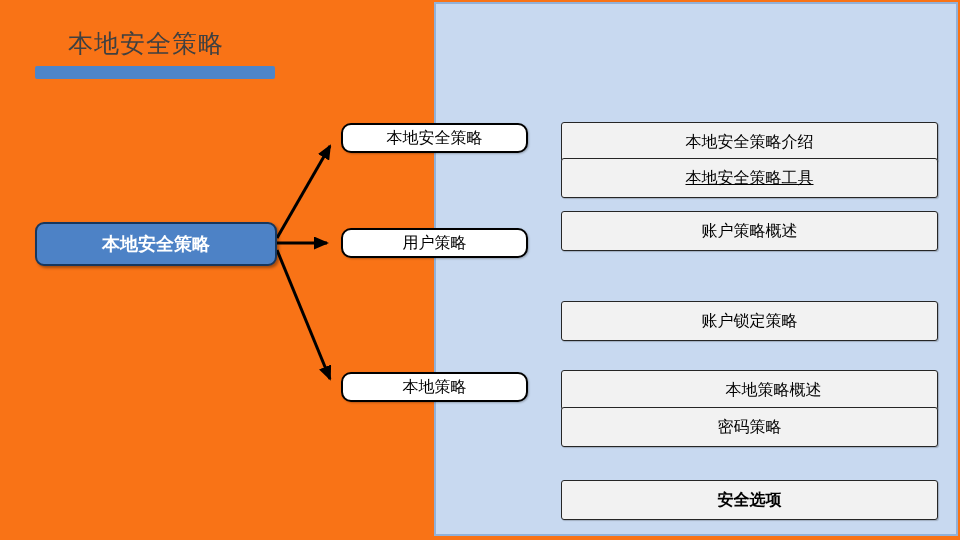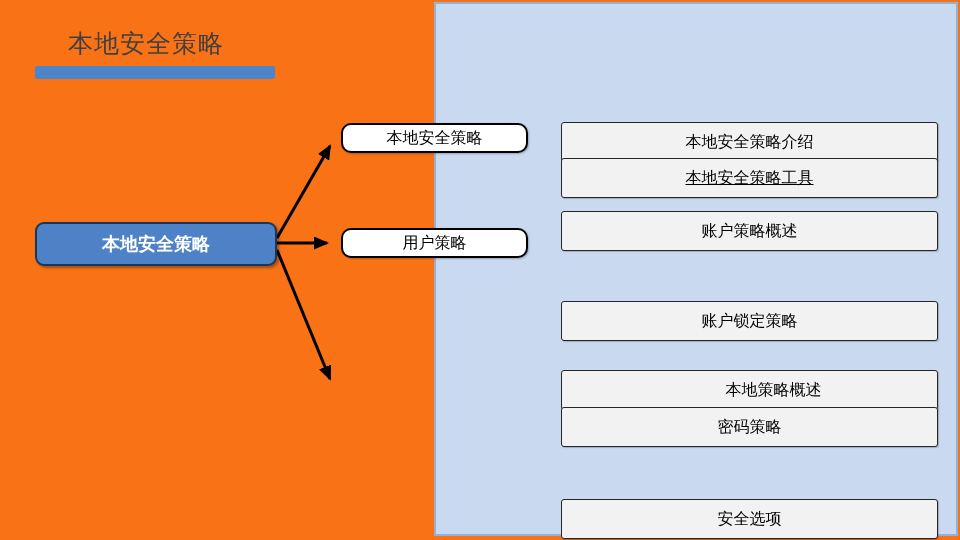--- a/index.html
+++ b/index.html
@@ -123,23 +123,26 @@
   <div class="branch-node" style="top:228px;">
     <span>用户策略</span>
   </div>
   <div class="leaf-node" style="top:211px;">
     <span>账户策略概述</span>
   </div>
   <div class="leaf-node" style="top:301px;">
     <span>账户锁定策略</span>
   </div>
 
+  <div class="branch-node" style="top:372px;">
+    <span>本地策略</span>
+  </div>
   <div class="leaf-node" style="top:370px;padding-left:48px;">
     <span>本地策略概述</span>
   </div>
   <div class="leaf-node" style="top:407px;">
     <span>密码策略</span>
   </div>
-  <div class="leaf-node" style="top:499px;">
+  <div class="leaf-node" style="top:480px;font-weight:bold;">
     <span>安全选项</span>
   </div>
 
 </div>
 
 </body></html>

